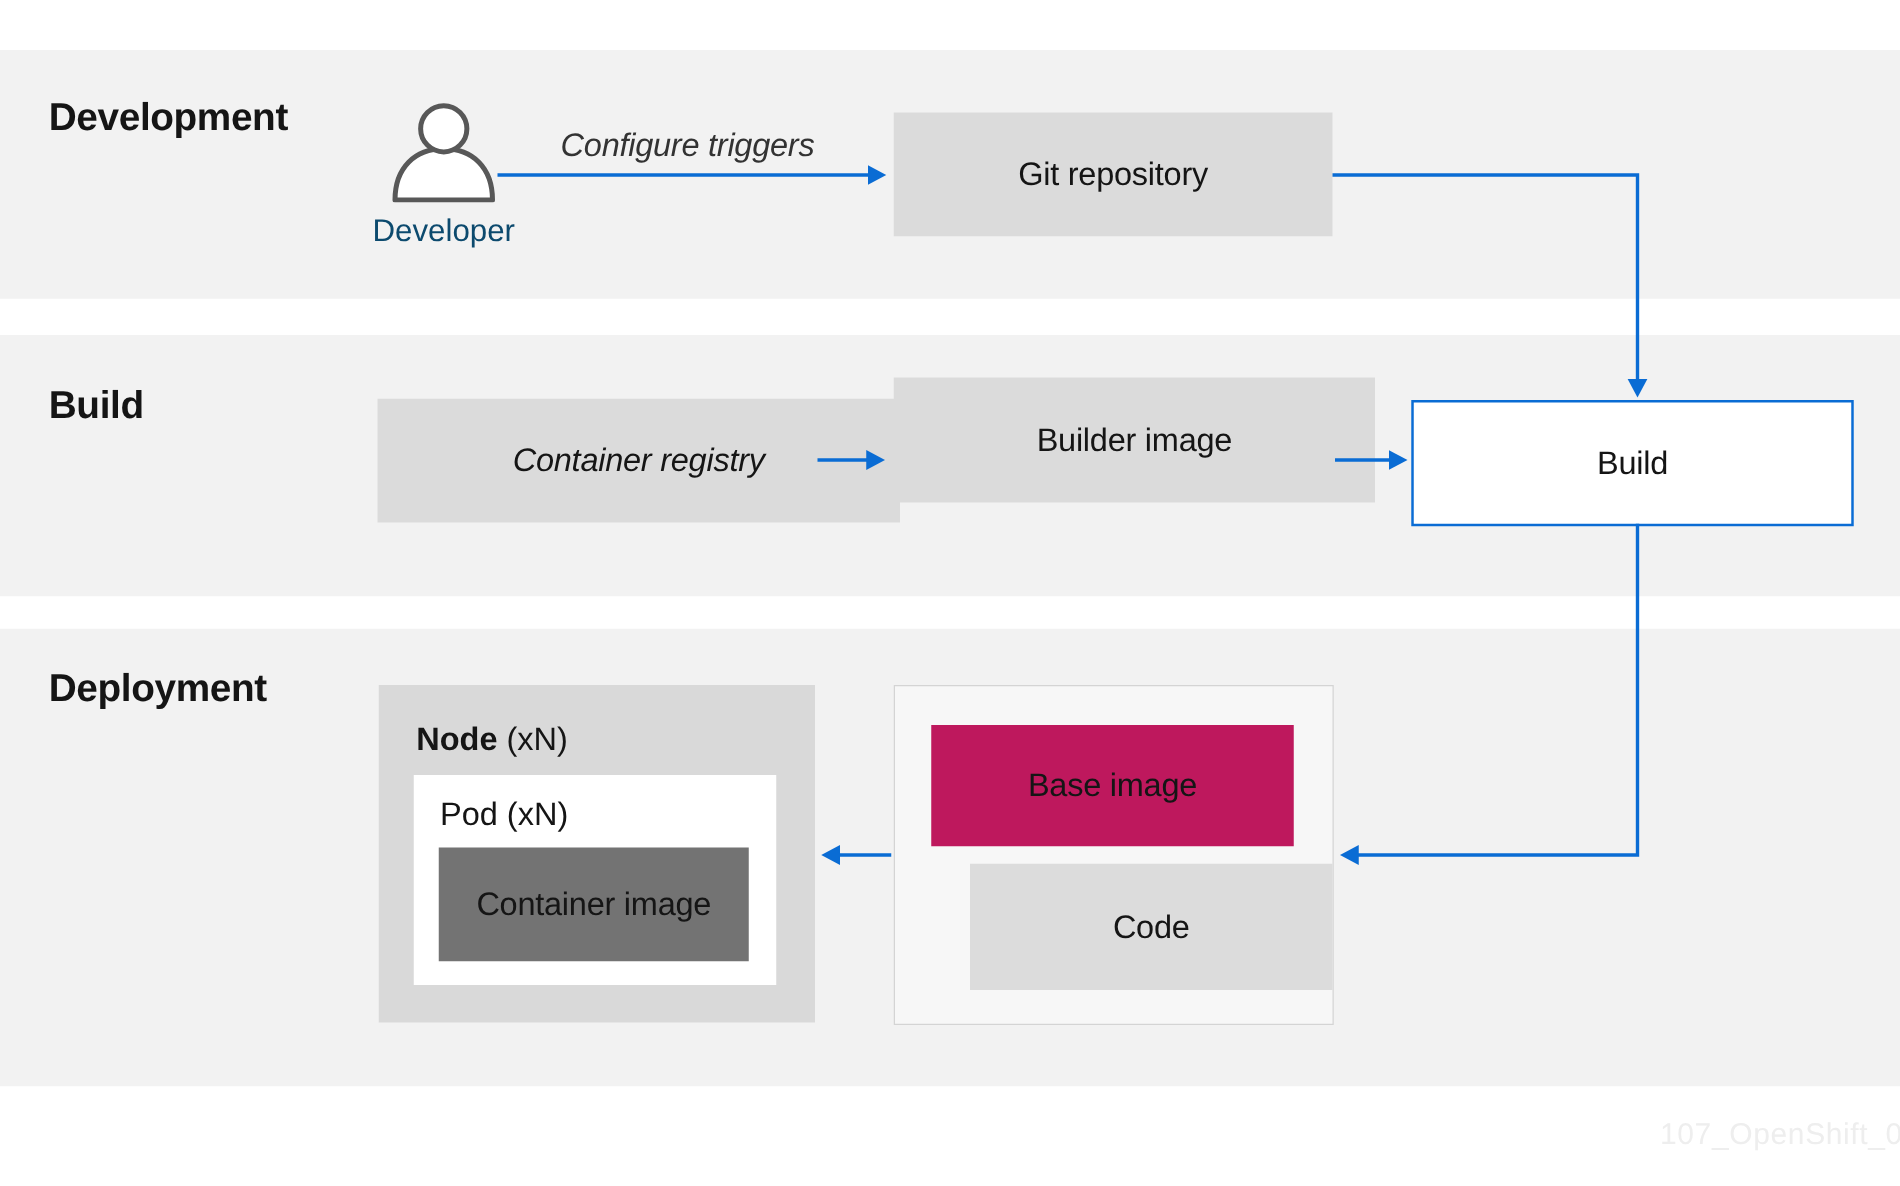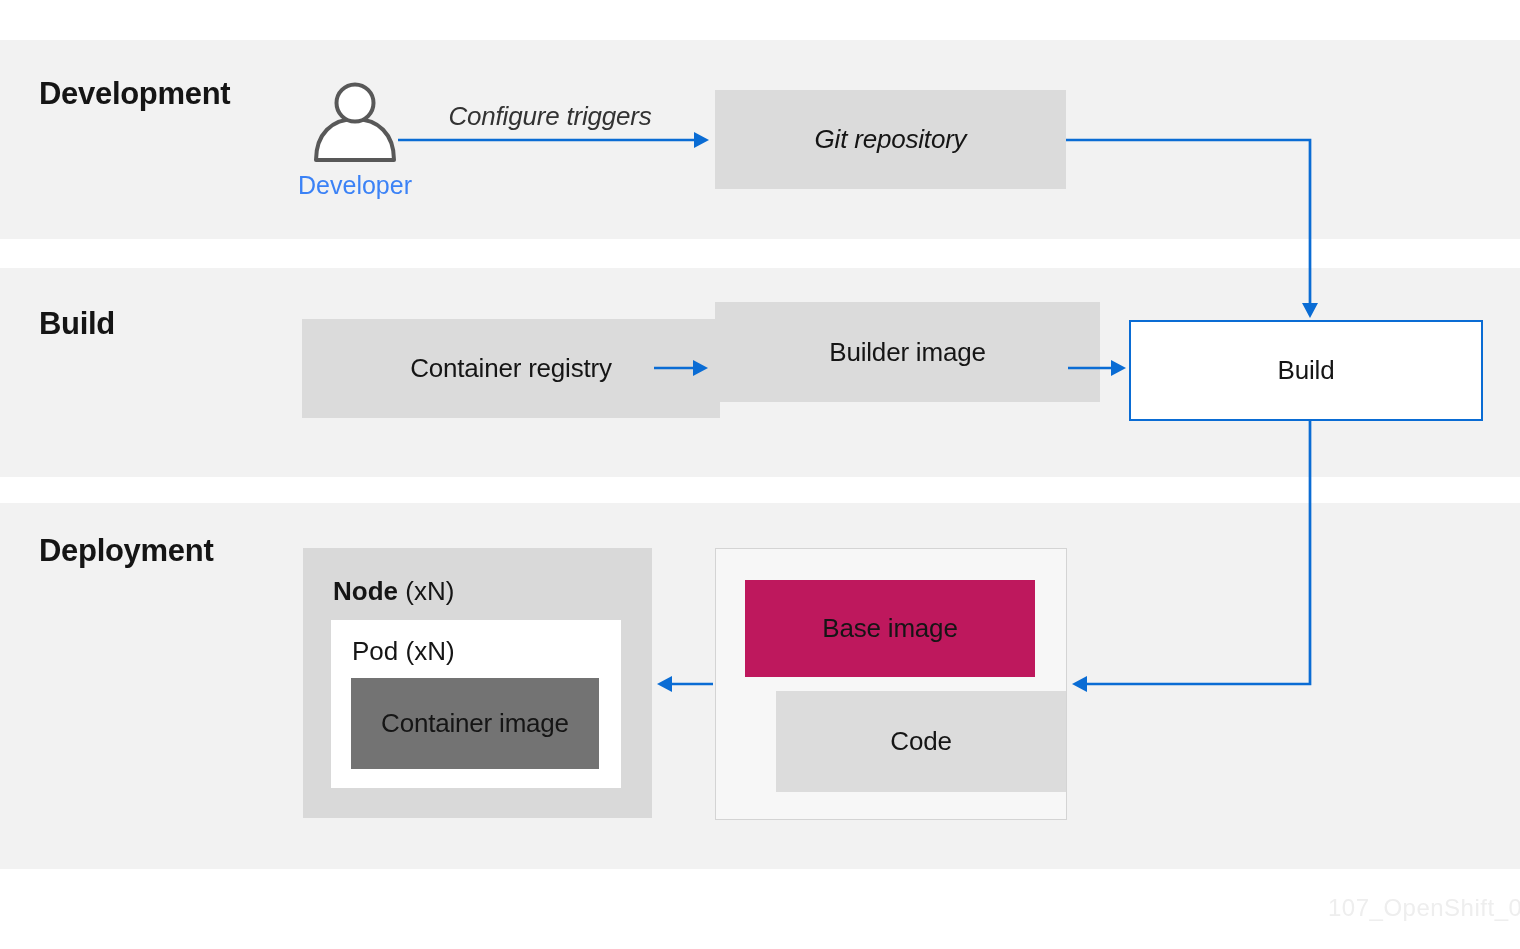--- a/index.html
+++ b/index.html
@@ -12,35 +12,35 @@
   .band.build{top:268px;height:209px;}
   .band.deploy{top:503px;height:366px;}
   .section-label{
     position:absolute;left:39px;font-size:31px;font-weight:bold;color:#151515;letter-spacing:-0.3px;
   }
   .box{
     position:absolute;display:flex;align-items:center;justify-content:center;
     font-size:26px;color:#151515;letter-spacing:-0.2px;
   }
   .gray{background:#dbdbdb;}
-  .box.git{left:715px;top:90px;width:351px;height:99px;font-style:italic;}
-  .box.registry{left:302px;top:319px;width:418px;height:99px;}
+  .box.git{left:715px;top:90px;width:351px;height:99px;}
+  .box.registry{left:302px;top:319px;width:418px;height:99px;font-style:italic;}
   .box.builder{left:715px;top:302px;width:385px;height:100px;}
   .box.buildbox{left:1129px;top:320px;width:350px;height:97px;background:#ffffff;border:2px solid #0a6cd4;}
   .nodebox{position:absolute;left:303px;top:548px;width:349px;height:270px;background:#d9d9d9;}
   .node-label{position:absolute;left:30px;top:28px;font-size:26px;}
   .node-label b{font-weight:bold;}
   .podbox{position:absolute;left:28px;top:72px;width:290px;height:168px;background:#ffffff;}
   .pod-label{position:absolute;left:21px;top:16px;font-size:26px;}
   .box.cimage{left:351px;top:678px;width:248px;height:91px;background:#737373;}
   .artifacts{position:absolute;left:715px;top:548px;width:352px;height:272px;background:#f7f7f7;border:1px solid #d4d4d4;box-sizing:border-box;}
   .box.baseimg{left:745px;top:580px;width:290px;height:97px;background:#be185d;}
   .box.codebox{left:745px;top:691px;width:290px;height:101px;background:#dcdcdc;margin-left:31px;}
   .dev-icon{position:absolute;left:305px;top:82px;width:100px;height:80px;}
-  .dev-label{position:absolute;left:280px;top:171px;width:150px;text-align:center;font-size:25px;color:#3b82f6;}
+  .dev-label{position:absolute;left:280px;top:171px;width:150px;text-align:center;font-size:25px;color:#0c4a6e;}
   .arrow-caption{
     position:absolute;left:400px;top:101px;width:300px;text-align:center;
     font-size:26px;font-style:italic;color:#333333;letter-spacing:-0.2px;
   }
   .watermark{position:absolute;left:1328px;top:894px;font-size:24px;color:#eeeeee;letter-spacing:0.5px;}
   svg.overlay{position:absolute;left:0;top:0;pointer-events:none;}
 </style>
 </head>
 <body>
 

